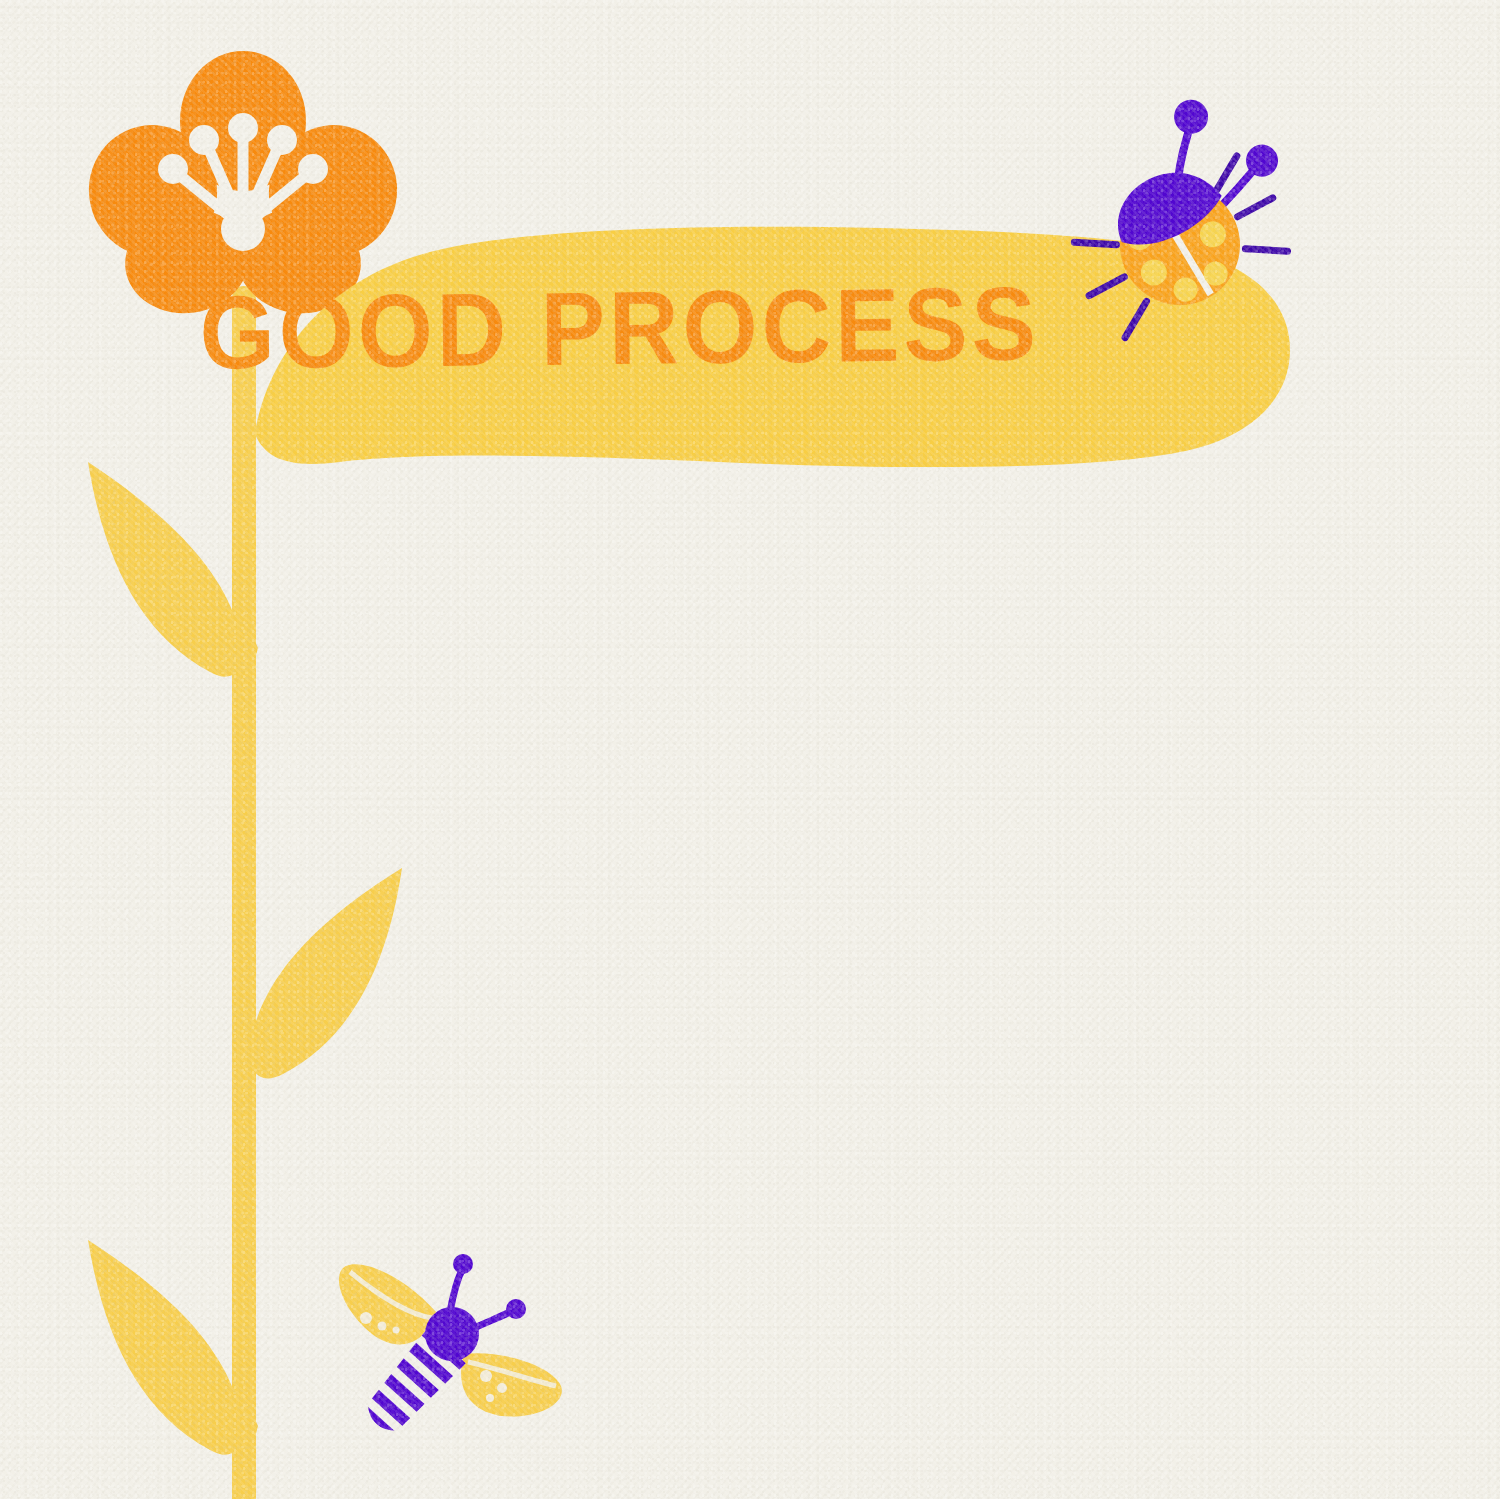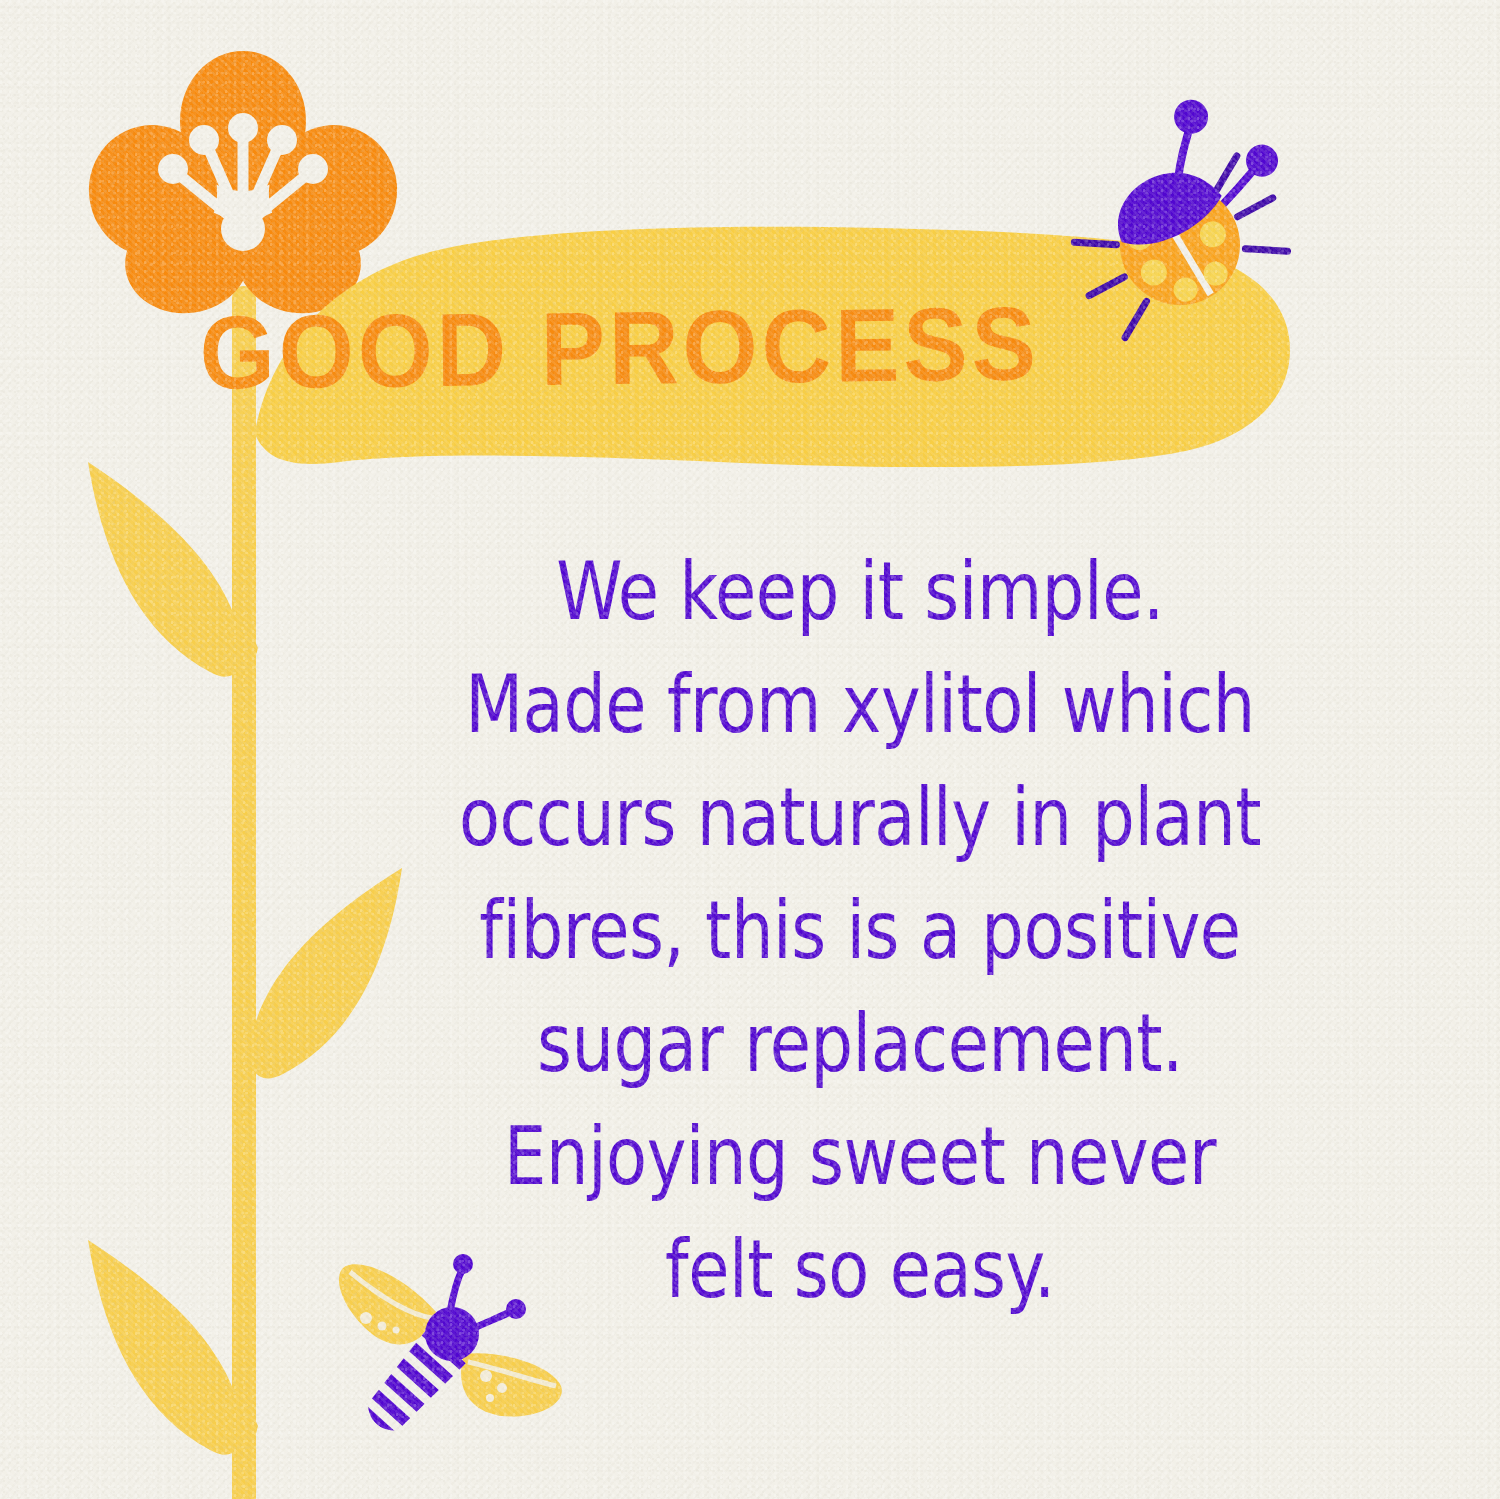--- a/index.html
+++ b/index.html
@@ -40,21 +40,20 @@
   }
   #art-layer {
     position: absolute;
     inset: 0;
     z-index: 2;
   }
   #text-layer {
     position: absolute;
     inset: 0;
     z-index: 4;
-    margin-top: 20px;
   }
   #title-wrap {
     position: absolute;
     left: 0;
     top: 276px;
     width: 1240px;
     text-align: center;
     z-index: 4;
   }
   #title-text {
@@ -245,27 +244,18 @@
 
     </svg>
   </div>
 
   <div id="text-layer">
 
     <div id="title-wrap">
       <span id="title-text">GOOD PROCESS</span>
     </div>
 
-    <div id="body-wrap">
-      <span class="body-line">We keep it simple.</span>
-      <span class="body-line">Made from xylitol which</span>
-      <span class="body-line">occurs naturally in plant</span>
-      <span class="body-line">fibres, this is a positive</span>
-      <span class="body-line">sugar replacement.</span>
-      <span class="body-line">Enjoying sweet never</span>
-      <span class="body-line">felt so easy.</span>
-    </div>
 
   </div>
 
   <div id="paper-texture" style="opacity:0.30; background-color:transparent;"></div>
 
 </div>
 
 </body></html>

